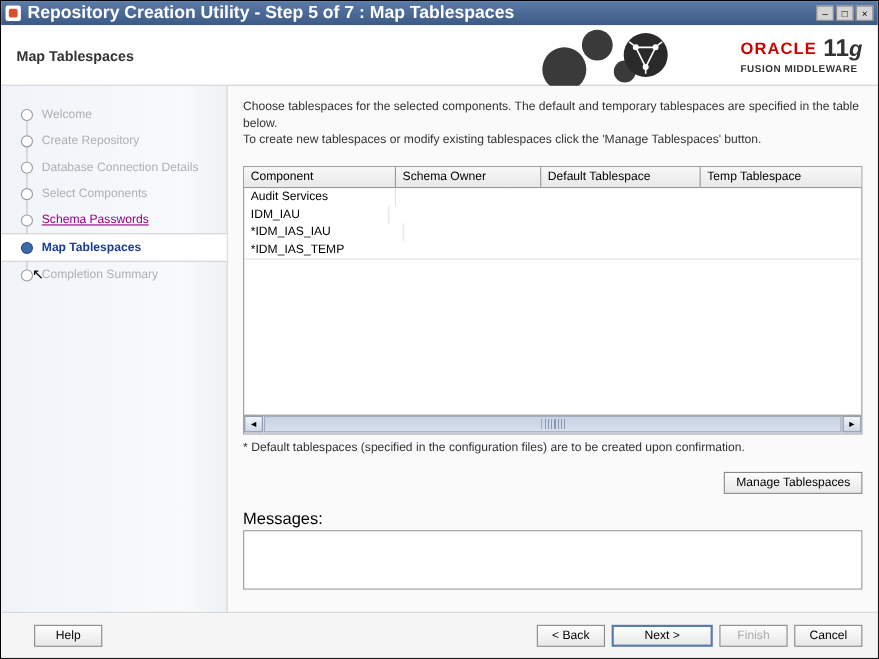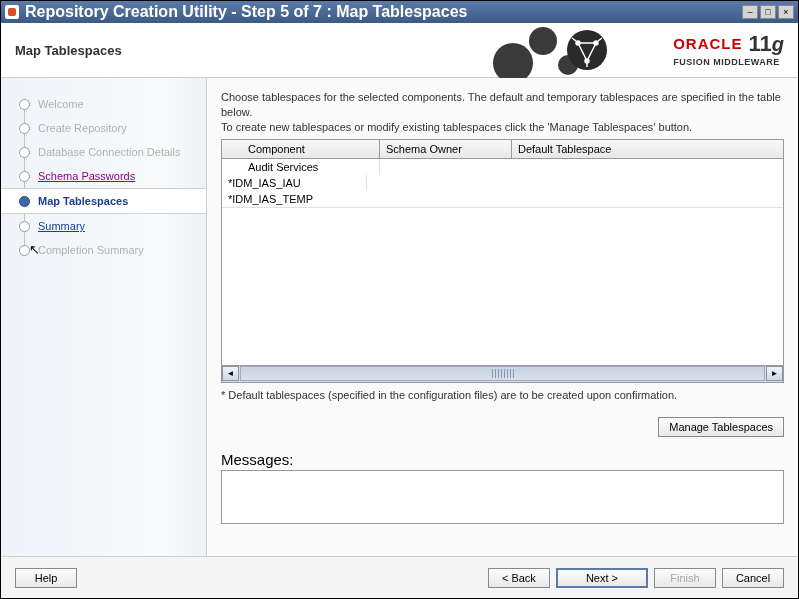--- a/index.html
+++ b/index.html
@@ -29,48 +29,48 @@
 .step.completed .step-label { color: #b0b0b0; }
 .step.link .step-label { color: #950080; text-decoration: underline; cursor: pointer; }
 .step.link.summary .step-label { color: #1a3d8f; }
 .step.current { background: #fff; border-top: 1px solid #d0d0d0; border-bottom: 1px solid #d0d0d0; }
 .step.current .step-dot { background: #3a6aa8; border-color: #2a4a78; }
 .step.current .step-label { color: #1a3d8f; font-weight: bold; }
 .step.pending .step-label { color: #b0b0b0; }
 .cursor-arrow { position: absolute; left: 28px; top: 164px; z-index: 10; font-size: 13px; color: #000; }
 
 .content { flex: 1; padding: 12px 14px; display: flex; flex-direction: column; background: #fafafa; }
-.instructions { font-size: 11px; color: #333; line-height: 1.35; margin-bottom: 4px; }
+.instructions { font-size: 11px; color: #333; line-height: 1.35; margin-bottom: 16px; }
 
 .table-wrap { border: 1px solid #999; background: #fff; height: 244px; display: flex; flex-direction: column; }
 .table-head { display: flex; background: linear-gradient(to bottom, #f8f8f8, #e8e8e8); border-bottom: 1px solid #999; }
 .th { padding: 3px 6px; font-size: 11px; border-right: 1px solid #999; }
 .th:last-child { border-right: none; }
 .table-body { flex: 1; overflow: auto; }
 .tr { display: flex; border-bottom: 1px solid #e0e0e0; flex-direction: column; }
 .td { padding: 2px 6px; font-size: 11px; border-right: 1px solid #e0e0e0; }
 .td:last-child { border-right: none; }
-.col-component { width: 138px; margin-left: 20px; } .col-owner { width: 132px; } .col-default { width: 145px; } .col-temp { flex: 1; }
+.col-component { width: 138px; } .col-owner { width: 132px; } .col-default { width: 145px; } .col-temp { flex: 1; }
 
 .hscroll { height: 17px; background: #d8dde5; border-top: 1px solid #999; display: flex; align-items: center; }
 .hscroll-btn { width: 17px; height: 15px; background: linear-gradient(to bottom, #f0f3f8, #d0d8e5); border: 1px solid #8a96a8; display: flex; align-items: center; justify-content: center; font-size: 8px; }
 .hscroll-track { flex: 1; height: 15px; background: linear-gradient(to bottom, #c8d2e0, #d8e0ee); margin: 0 1px; border: 1px solid #a0aac0; position: relative; }
 .hscroll-grip { position: absolute; left: 50%; top: 2px; transform: translateX(-50%); width: 22px; height: 9px; background: repeating-linear-gradient(90deg, #8898b0 0 1px, transparent 1px 3px); }
 
 .note { font-size: 11px; color: #333; margin-top: 6px; }
 .manage-row { display: flex; justify-content: flex-end; margin-top: 16px; }
 .manage-btn { padding: 3px 10px; font-size: 11px; background: linear-gradient(to bottom, #fdfdfd, #e8e8e8); border: 1px solid #888; cursor: pointer; }
 
 .messages-label { font-size: 15px; margin-top: 14px; margin-bottom: 2px; }
 .messages-box { border: 1px solid #999; background: #fff; height: 54px; }
 
 .footer { height: 42px; border-top: 1px solid #ccc; display: flex; align-items: center; padding: 0 14px; background: #f5f5f5; }
 .footer-spacer { flex: 1; }
 .btn { padding: 3px 12px; font-size: 11px; background: linear-gradient(to bottom, #fdfdfd, #e8e8e8); border: 1px solid #888; cursor: pointer; margin-left: 6px; min-width: 62px; }
-.btn.help { margin-left: 0; }
+.btn.help { margin-left: 16px; }
 .btn.default { border: 2px solid #5a7aa8; padding: 2px 28px; }
 .btn.disabled { color: #aaa; cursor: default; }
 </style>
 </head>
 <body>
 
 <div class="titlebar">
   <div class="java-icon"></div>
   <div class="titlebar-title">Repository Creation Utility - Step 5 of 7 : Map Tablespaces</div>
   <div class="titlebar-buttons">
@@ -111,53 +111,55 @@
         <span class="step-label">Welcome</span>
       </div>
     <div class="step completed">
         <div class="step-dot"></div>
         <span class="step-label">Create Repository</span>
       </div>
     <div class="step completed">
         <div class="step-dot"></div>
         <span class="step-label">Database Connection Details</span>
       </div>
+    <div class="step completed">
+        <div class="step-dot"></div>
+        <span class="step-label">Select Components</span>
+      </div>
     <div class="step link">
         <div class="step-dot"></div>
         <span class="step-label">Schema Passwords</span>
       </div>
     <div class="step current">
         <div class="step-dot"></div>
         <span class="step-label">Map Tablespaces</span>
-      </div>
-    <div class="step link summary">
-        <div class="step-dot"></div>
-        <span class="step-label">Summary</span>
       </div>
     <div class="step pending">
         <div class="step-dot"></div>
         <span class="step-label">Completion Summary</span>
       </div>
   </div>
 
   <div class="content">
     <div class="instructions">
       <div>Choose tablespaces for the selected components. The default and temporary tablespaces are specified in the table below.</div>
       <div>To create new tablespaces or modify existing tablespaces click the 'Manage Tablespaces' button.</div>
     </div>
 
     <div class="table-wrap">
       <div class="table-head">
         <div class="th col-component">Component</div>
         <div class="th col-owner">Schema Owner</div>
         <div class="th col-default">Default Tablespace</div>
+        <div class="th col-temp">Temp Tablespace</div>
       </div>
       <div class="table-body">
         <div class="tr">
           <div class="td col-component">Audit Services</div>
+          <div class="td col-owner">IDM_IAU</div>
           <div class="td col-default">*IDM_IAS_IAU</div>
           <div class="td col-temp">*IDM_IAS_TEMP</div>
         </div>
       </div>
       <div class="hscroll">
         <div class="hscroll-btn">◄</div>
         <div class="hscroll-track">
             <div class="hscroll-grip"></div>
           </div>
         <div class="hscroll-btn">►</div>

